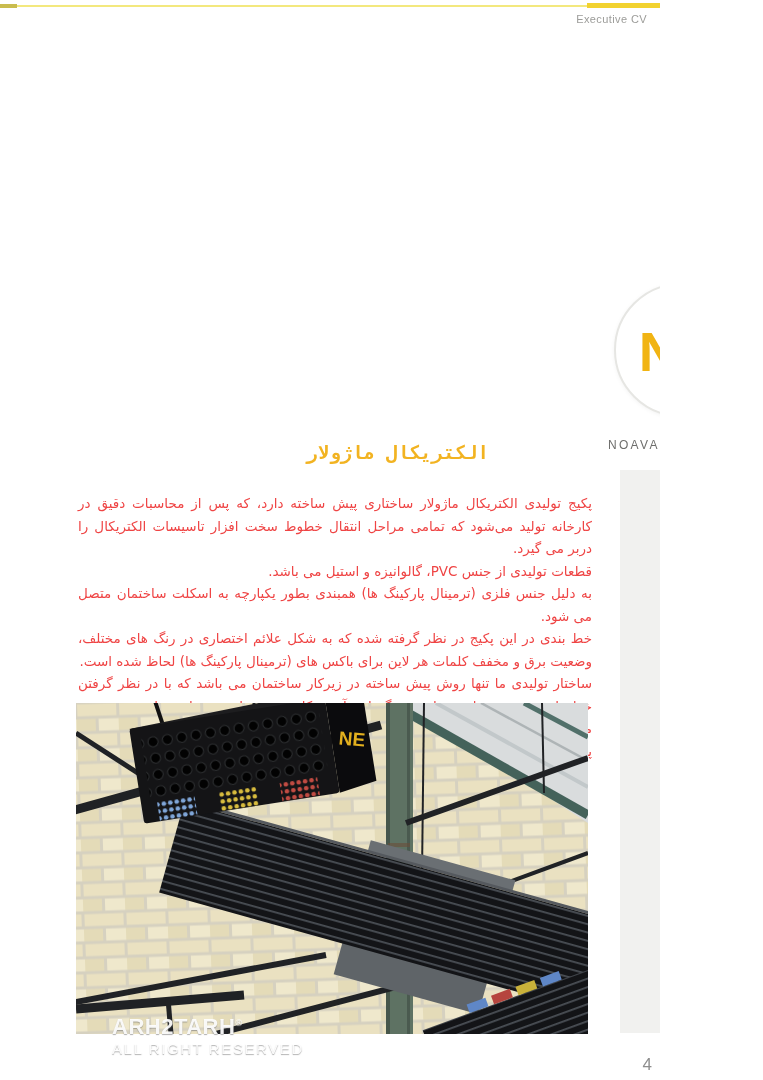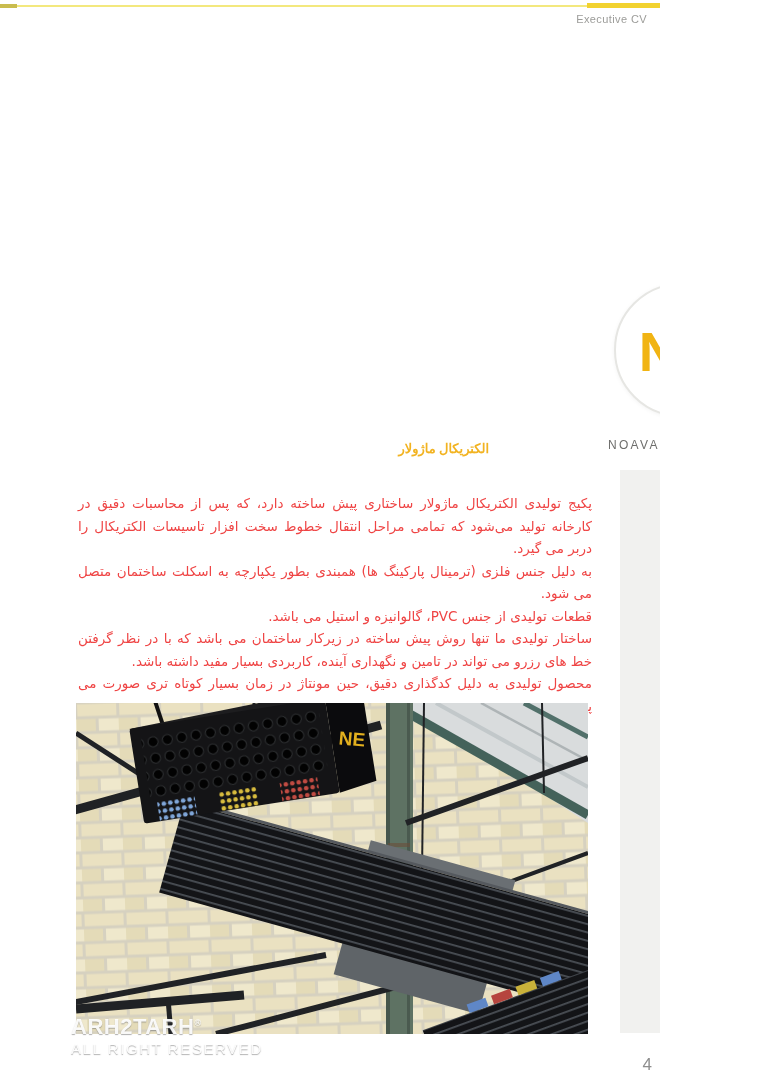--- a/index.html
+++ b/index.html
@@ -29,35 +29,35 @@
     display:flex;align-items:center;justify-content:center;
   }
   .side-vertical-text{
     writing-mode:vertical-rl;transform:rotate(180deg);
     font-size:30px;letter-spacing:2.5px;color:#F5C532;font-weight:400;
     margin-top:150px;white-space:nowrap;
   }
   
   .article-heading{
     position:absolute;right:171px;top:441px;direction:rtl;
-    font-family:Liberation Serif, serif;font-weight:bold;
-    font-size:13px;color:#F2B321;
+    font-family:Liberation Mono, monospace;font-weight:bold;
+    font-size:19px;color:#F2B321;
   }
   .article-body{
     position:absolute;left:78px;top:492px;width:514px;direction:rtl;
     font-family:"DejaVu Sans",sans-serif;font-size:13.5px;line-height:22.5px;
     color:#ef4444;text-align:justify;
   }
   .article-body p{margin:0;}
   
   .photo{position:absolute;left:76px;top:703px;width:512px;height:331px;overflow:hidden;background:#E7DFC3;}
   
   .watermark{
     position:absolute;left:33px;top:1000px;display:flex;align-items:flex-end;
-    color:rgba(255,255,255,.92);text-shadow:0 1px 1px rgba(110,110,110,.55);
+    color:rgba(255,255,255,.92);text-shadow:0 1px 1px rgba(110,110,110,.55);gap:41px;
   }
   .wm-text{margin-left:2px;margin-top:16px;line-height:1;}
   .wm-brand{font-size:22px;font-weight:bold;letter-spacing:.5px;}
   .wm-reg{font-size:9px;vertical-align:super;}
   .wm-tagline{font-size:15px;letter-spacing:1.6px;margin-top:3px;}
   
   .page-num{position:absolute;right:8px;top:1055px;font-size:17px;color:#8E8E8E;}
 </style>
 </head>
 <body>
@@ -85,22 +85,23 @@
   </div>
   <div class="brand-name">NOAVARAN ELECTRIC</div>
 
   <div class="side-band">
     <div class="side-vertical-text">REVERSE PVC PIPING</div>
   </div>
 
   <div class="article-heading">الکتریکال ماژولار</div>
   <div class="article-body">
     <p>پکیج تولیدی الکتریکال ماژولار ساختاری پیش ساخته دارد، که پس از محاسبات دقیق در کارخانه تولید می‌شود که تمامی مراحل انتقال خطوط سخت افزار تاسیسات الکتریکال را دربر می گیرد.</p>
+    <p>قطعات تولیدی از جنس PVC، گالوانیزه و استیل می باشد.</p>
     <p>به دلیل جنس فلزی (ترمینال پارکینگ ها) همبندی بطور یکپارچه به اسکلت ساختمان متصل می شود.</p>
-    <p>قطعات تولیدی از جنس PVC، گالوانیزه و استیل می باشد.</p>
+    <p>خط بندی در این پکیج در نظر گرفته شده که به شکل علائم اختصاری در رنگ های مختلف، وضعیت برق و مخفف کلمات هر لاین برای باکس های (ترمینال پارکینگ ها) لحاظ شده است.</p>
     <p>ساختار تولیدی ما تنها روش پیش ساخته در زیرکار ساختمان می باشد که با در نظر گرفتن خط های رزرو می تواند در تامین و نگهداری آینده، کاربردی بسیار مفید داشته باشد.</p>
     <p>محصول تولیدی به دلیل کدگذاری دقیق، حین مونتاژ در زمان بسیار کوتاه تری صورت می پذیرد.</p>
   </div>
 
   <div class="photo">
     <svg width="512" height="331" viewBox="0 0 512 331">
       <defs>
         <pattern id="brick" width="42" height="30" patternUnits="userSpaceOnUse" patternTransform="rotate(-2)">
           <rect width="42" height="30" fill="#D6D1C0"></rect>
           <rect x="1" y="1.5" width="39" height="12" fill="#EAE1C1"></rect>

